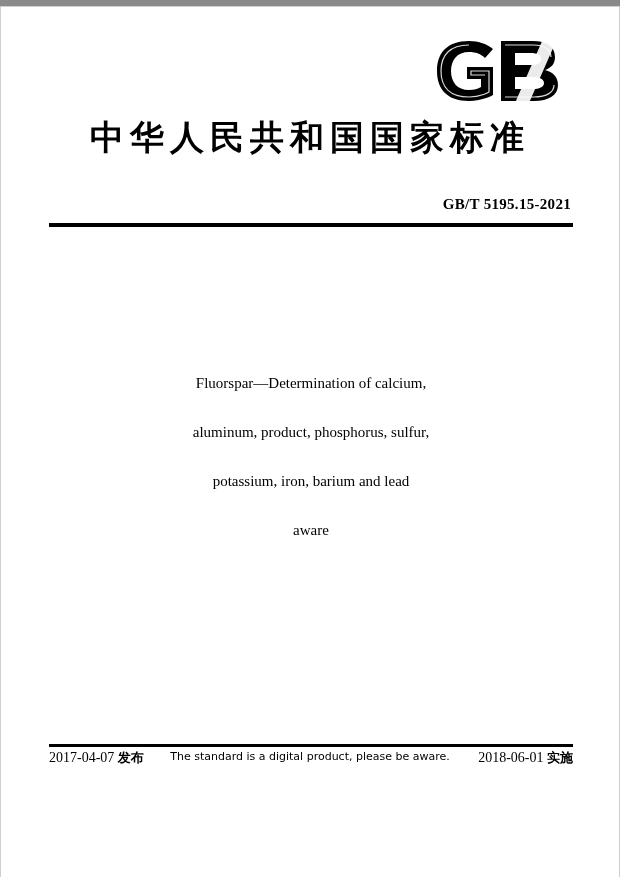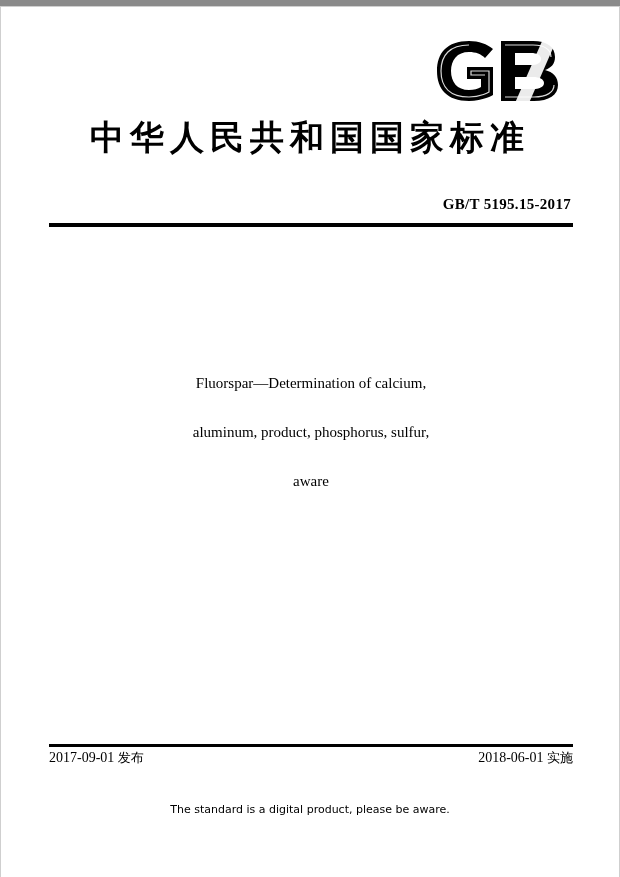--- a/index.html
+++ b/index.html
@@ -96,25 +96,26 @@
     display: flex;
     justify-content: space-between;
     align-items: baseline;
     font-family: "Liberation Serif", serif;
     font-size: 14px;
     color: #000;
   }
   .date-row .cn-word {
     font-family: "DejaVu Sans", "Liberation Sans", sans-serif;
     font-size: 13px;
+    font-weight: bold;
   }
 
   .notice {
     position: absolute;
-    top: 796px;
+    top: 743px;
     left: 0;
     width: 100%;
     text-align: center;
     font-family: "DejaVu Sans", "Liberation Sans", sans-serif;
     font-size: 11px;
     color: #000;
   }
 </style>
 </head>
 <body>
@@ -134,35 +135,36 @@
         <path d="M74 8 L102 8 C114 8 120 13 120 20 M74 60 L103 60 C116 60 123 55 123 48" fill="none" stroke="#ffffff" stroke-width="1.2" opacity="0.85"></path>
       </g>
 
       <path d="M112 2 L126 2 L98 66 L84 66 Z" fill="#ffffff" opacity="0.92"></path>
       <path d="M112 2 L126 2 L98 66 L84 66 Z" fill="none" stroke="#000" stroke-width="0"></path>
     </svg>
   </div>
 
   <div class="cn-title">中华人民共和国国家标准</div>
 
-  <div class="std-no">GB/T 5195.15-2017</div>
+  <div class="std-no">GB/T 5195.15-2021</div>
 
   <div class="rule-top"></div>
 
   <div class="en-title">
     <span class="ln">Fluorspar—Determination of calcium,</span>
     <span class="ln">aluminum, product, phosphorus, sulfur,</span>
+    <span class="ln">potassium, iron, barium and lead</span>
     <span class="ln">aware</span>
   </div>
 
   <div class="rule-bottom"></div>
 
   <div class="date-row">
     <div>
-      <span>2017-09-01</span>
+      <span>2017-04-07</span>
       <span class="cn-word">发布</span>
     </div>
     <div>
       <span>2018-06-01</span>
       <span class="cn-word">实施</span>
     </div>
   </div>
 
   <div class="notice">The standard is a digital product, please be aware.</div>
 

